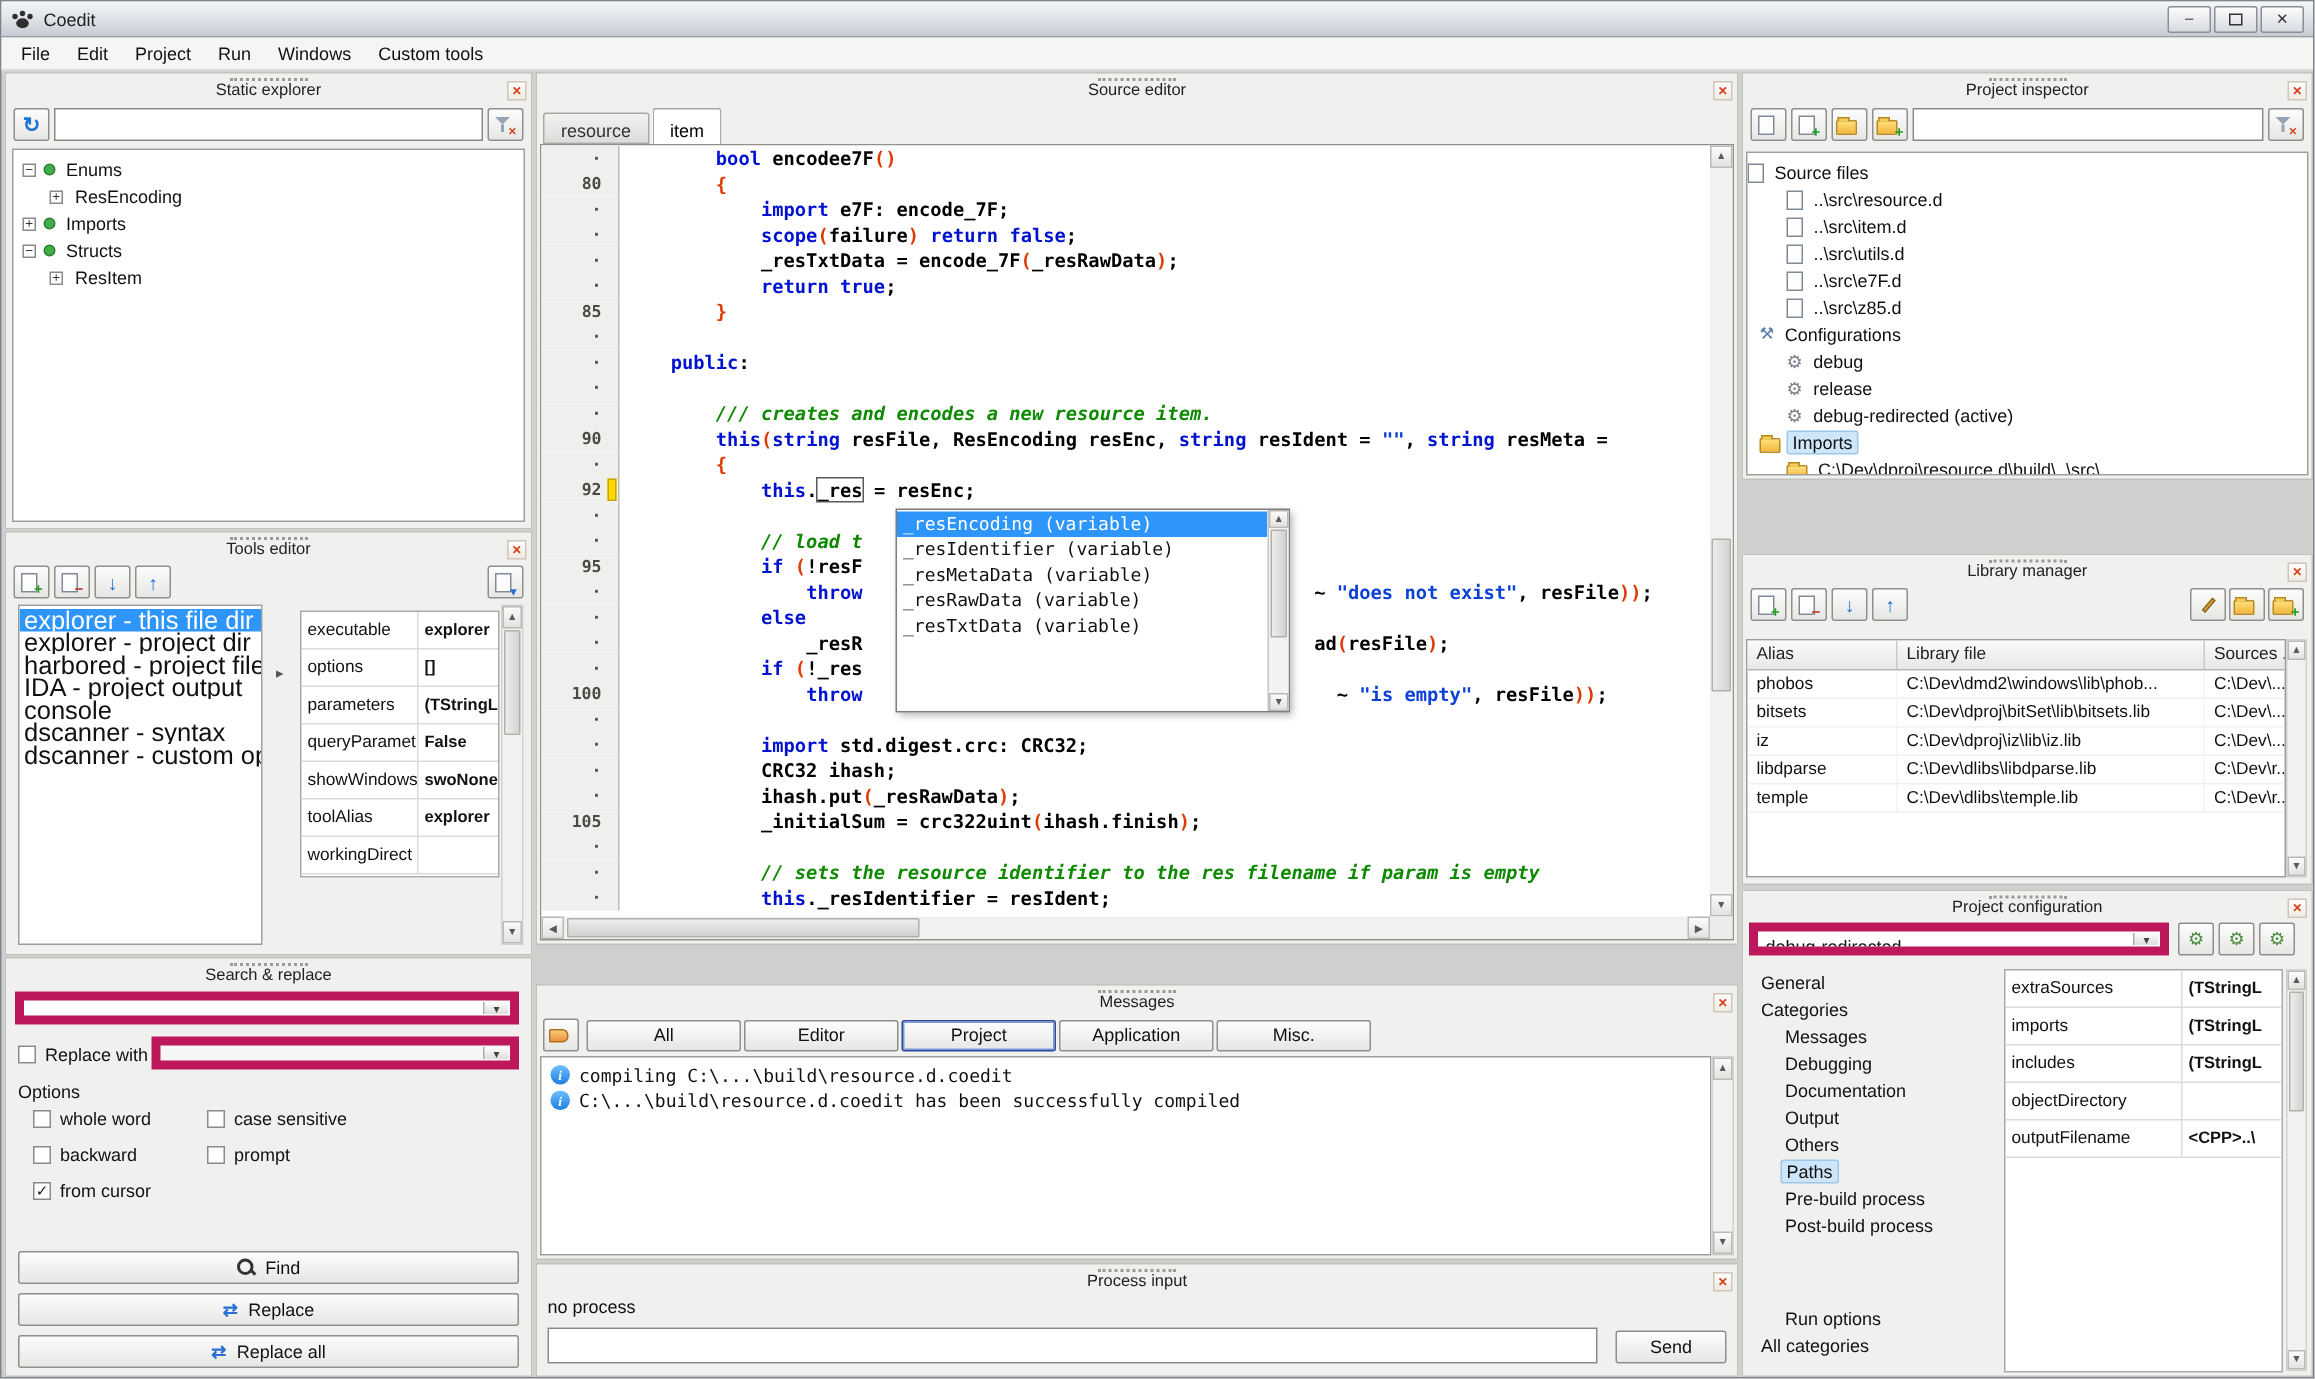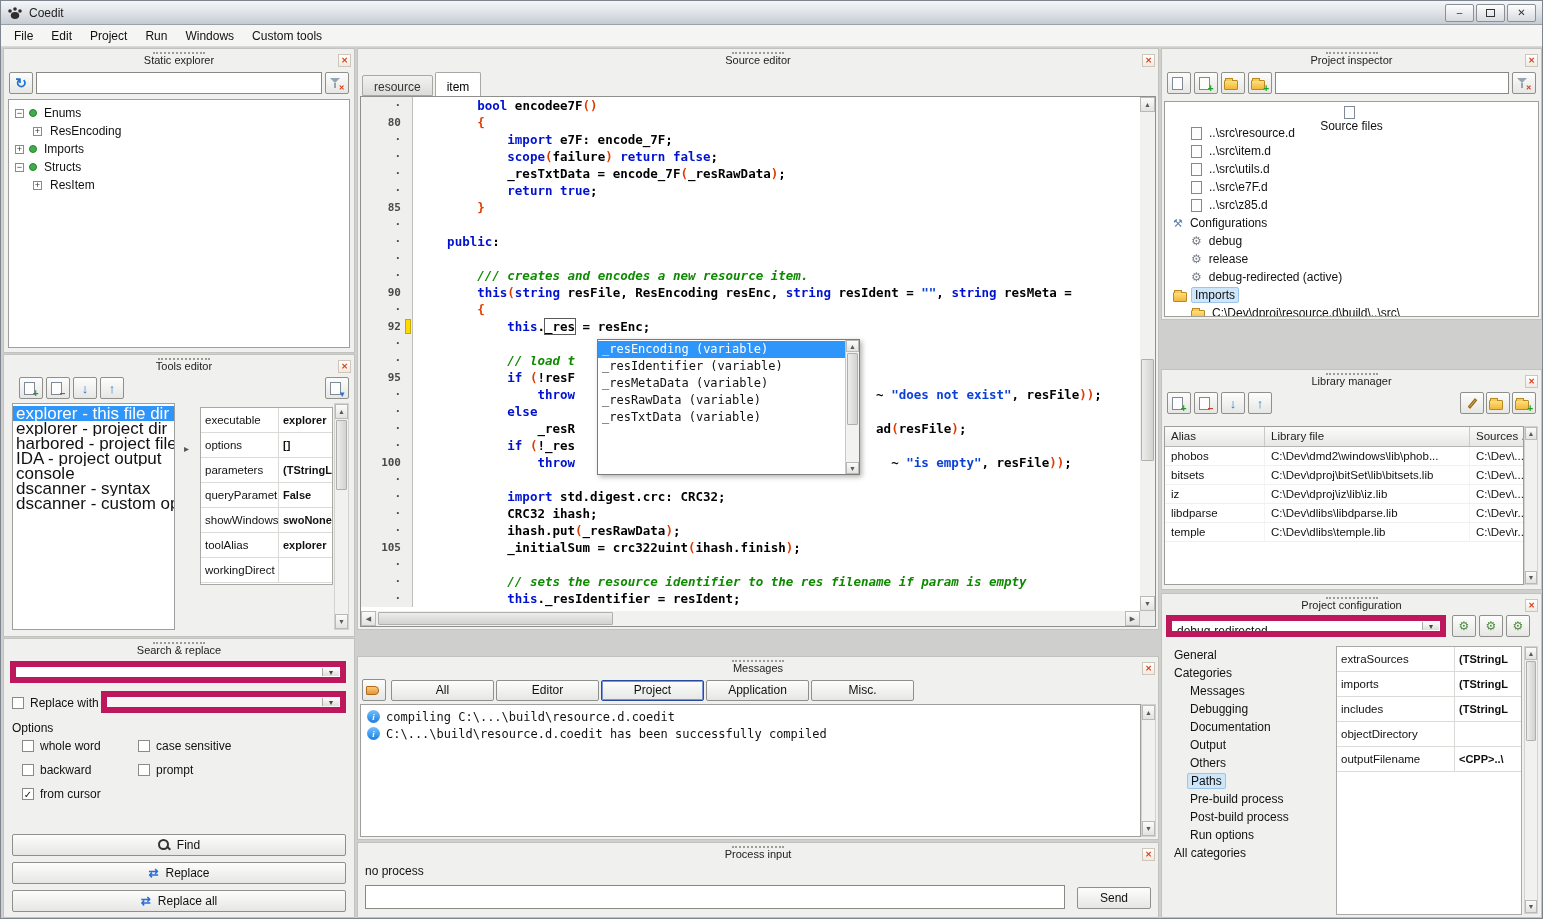--- a/index.html
+++ b/index.html
@@ -170,21 +170,21 @@
           <span class="ico ico-dot"></span>
           <span class="tlabel">Structs</span>
         </div>
         <div class="trow" style="padding-left: 24px;">
           <span class="exp">+</span>
           <span class="tlabel">ResItem</span>
         </div>
       </div>
   </div>
 
-  <div class="panel" style="left:2px;top:353px;width:352px;height:283px;padding-left:10px;">
+  <div class="panel" style="left:2px;top:353px;width:352px;height:283px;">
     <div class="phead">
       <div class="grip"></div>
       <div class="ptitle">Tools editor</div>
       <div class="pclose">
           <span class="x">✕</span>
         </div>
     </div>
     <div class="toolbar" style="padding:2px 5px;">
       <div class="btn tbtn">
           <span class="ico ico-doc badge-plus"></span>
@@ -561,21 +561,21 @@
           <span class="ico ico-folder badge-plus"></span>
         </div>
       <input class="tinput" style="flex: 1 1 0%;" value="">
       <div class="btn tbtn">
           <span class="ico ico-funnel">
             <span class="mini-x">✕</span>
           </span>
         </div>
     </div>
     <div class="white" id="pi-tree" style="position:absolute;left:2px;right:2px;top:52px;bottom:2px;padding-top:4px;overflow:hidden;">
-        <div class="trow" style="padding-left: 0; flex-direction: column;">
+        <div class="trow" style="padding-left: 0;">
           <span class="ico ico-doc"></span>
           <span class="tlabel">Source files</span>
         </div>
         <div class="trow" style="padding-left: 26px;">
           <span class="ico ico-doc"></span>
           <span class="tlabel">..\src\resource.d</span>
         </div>
         <div class="trow" style="padding-left: 26px;">
           <span class="ico ico-doc"></span>
           <span class="tlabel">..\src\item.d</span>
@@ -753,21 +753,21 @@
         </div>
         <div class="trow" style="padding-left: 22px;">
           <span class="tlabel tsel">Paths</span>
         </div>
         <div class="trow" style="padding-left: 22px;">
           <span class="tlabel">Pre-build process</span>
         </div>
         <div class="trow" style="padding-left: 22px;">
           <span class="tlabel">Post-build process</span>
         </div>
-        <div class="trow" style="padding-left: 22px;">
+        <div class="trow" style="padding-left: 22px; margin-top: 44px;">
           <span class="tlabel">Run options</span>
         </div>
         <div class="trow" style="padding-left: 6px;">
           <span class="tlabel">All categories</span>
         </div>
       </div>
     <div class="grid" id="config-grid" style="position:absolute;left:174px;top:52px;width:186px;bottom:2px;">
         <div class="grow">
           <div class="gkey" style="width: 118px;">extraSources</div>
           <div class="gval">(TStringL</div>

